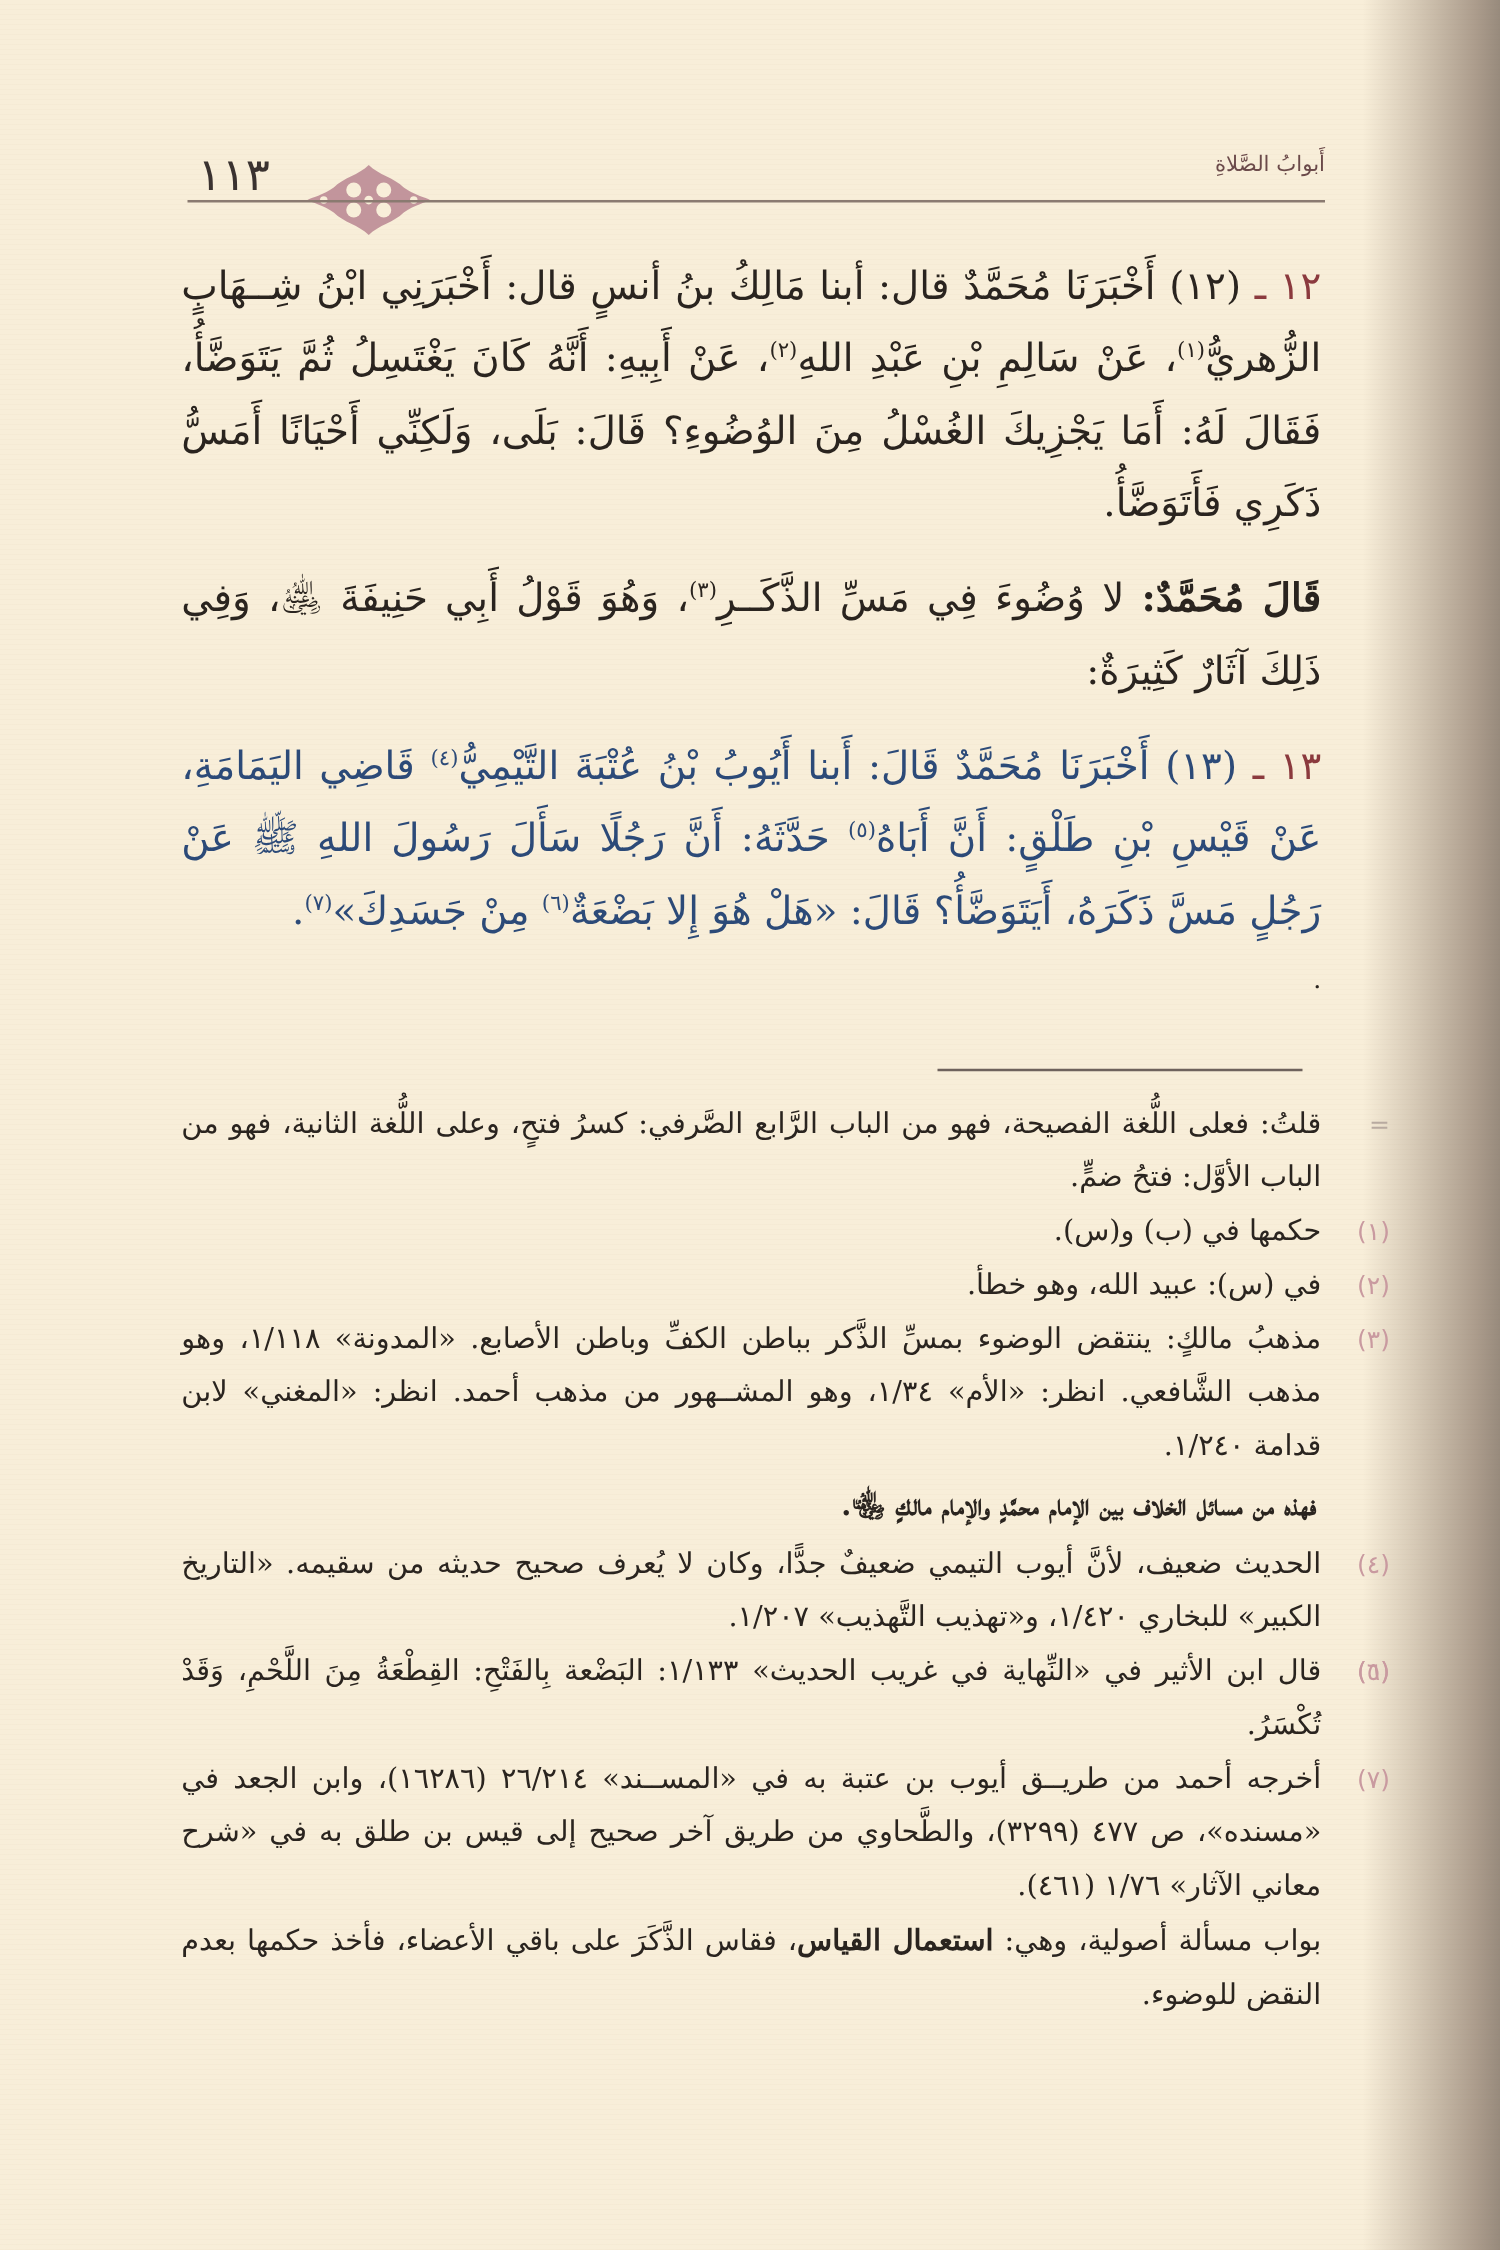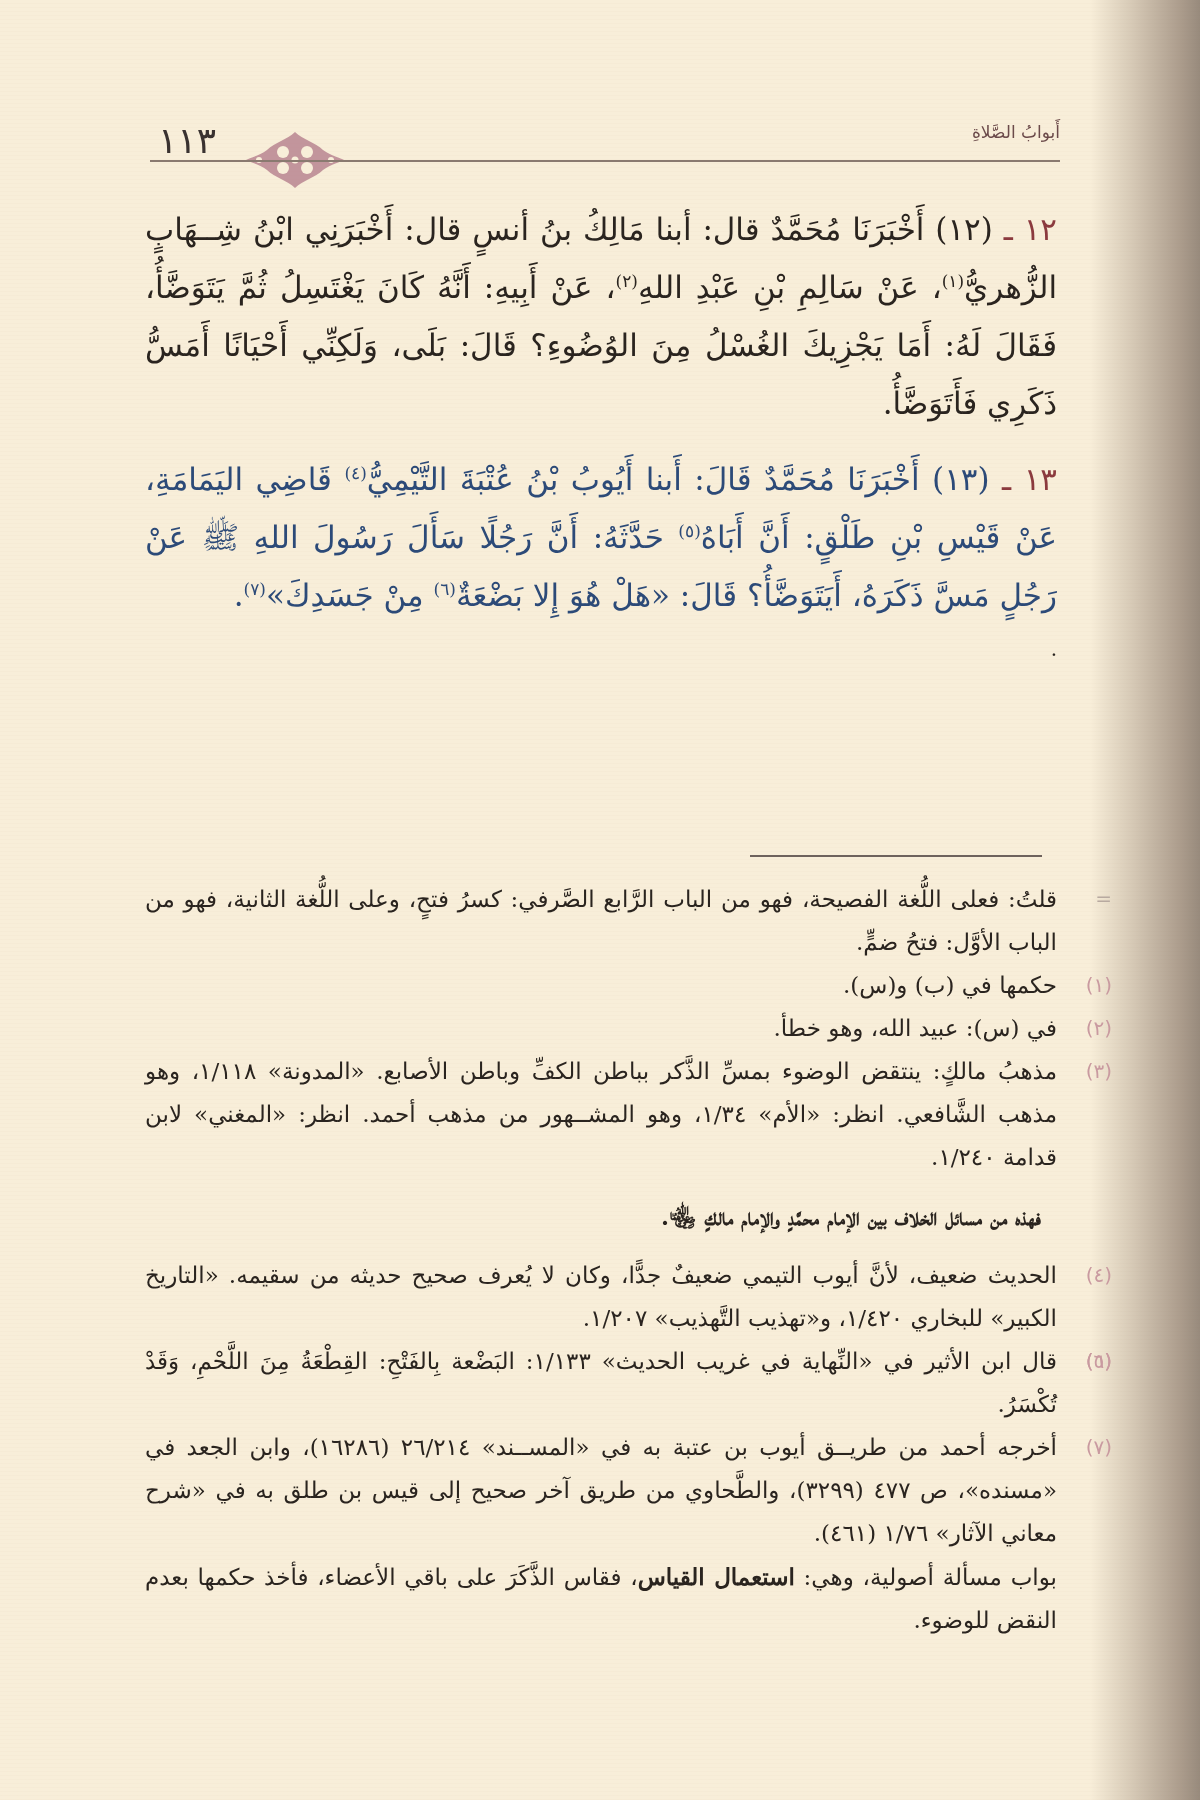--- a/index.html
+++ b/index.html
@@ -49,21 +49,21 @@
   .footnotes {
     position: absolute; top: 878px; left: 145px; width: 912px;
     font-size: 23px; line-height: 43px;
   }
   .fn { position: relative; margin: 0; text-align: justify; text-align-last: right; }
   .fn-marker {
     position: absolute; right: -55px; top: 0; color: #c99aa0; font-size: 20px;
     font-family: "DejaVu Sans", sans-serif;
   }
   .fn-cont-marker { position: absolute; right: -55px; top: 0; color: #b8aaa0; font-size: 20px; }
-  .note { font-weight: bold; margin: 16px; }
+  .note { font-weight: bold; margin: 4px; }
 </style>
 </head>
 <body>
 
 <div class="page">
 
   <div class="running-head">
     <span class="page-number">١١٣</span>
     <svg class="ornament" viewBox="0 0 100 60">
       <g fill="#b98591">
@@ -82,20 +82,24 @@
     <span class="head-title">أَبوابُ الصَّلاةِ</span>
     <div class="head-rule"></div>
   </div>
 
   <div class="main">
     <p class="para">
       <span class="num">١٢ ـ</span>
       <span>(١٢) أَخْبَرَنَا مُحَمَّدٌ قال: أبنا مَالِكُ بنُ أنسٍ قال: أَخْبَرَنِي ابْنُ شِــهَابٍ الزُّهريُّ</span><span class="fn-ref">(١)</span><span>، عَنْ سَالِمِ بْنِ عَبْدِ اللهِ</span><span class="fn-ref">(٢)</span><span>، عَنْ أَبِيهِ: أَنَّهُ كَانَ يَغْتَسِلُ ثُمَّ يَتَوَضَّأُ، فَقَالَ لَهُ: أَمَا يَجْزِيكَ الغُسْلُ مِنَ الوُضُوءِ؟ قَالَ: بَلَى، وَلَكِنِّي أَحْيَانًا أَمَسُّ ذَكَرِي فَأَتَوَضَّأُ.</span>
     </p>
 
+    <p class="para">
+      <span class="bold">قَالَ مُحَمَّدٌ:</span>
+      <span>لا وُضُوءَ فِي مَسِّ الذَّكَــرِ</span><span class="fn-ref">(٣)</span><span>، وَهُوَ قَوْلُ أَبِي حَنِيفَةَ ﵁، وَفِي ذَلِكَ آثَارٌ كَثِيرَةٌ:</span>
+    </p>
 
     <p class="para">
       <span class="num">١٣ ـ</span>
       <span class="blue"><span>(١٣) أَخْبَرَنَا مُحَمَّدٌ قَالَ: أَبنا أَيُوبُ بْنُ عُتْبَةَ التَّيْمِيُّ</span><span class="fn-ref">(٤)</span><span> قَاضِي اليَمَامَةِ، عَنْ قَيْسِ بْنِ طَلْقٍ: أَنَّ أَبَاهُ</span><span class="fn-ref">(٥)</span><span> حَدَّثَهُ: أَنَّ رَجُلًا سَأَلَ رَسُولَ اللهِ ﷺ عَنْ رَجُلٍ مَسَّ ذَكَرَهُ، أَيَتَوَضَّأُ؟ قَالَ: «هَلْ هُوَ إِلا بَضْعَةٌ</span><span class="fn-ref">(٦)</span><span> مِنْ جَسَدِكَ»</span><span class="fn-ref">(٧)</span><span>.</span></span>
     </p>
     <div class="sep-dot">.</div>
   </div>
 
   <div class="fn-rule"></div>
 

